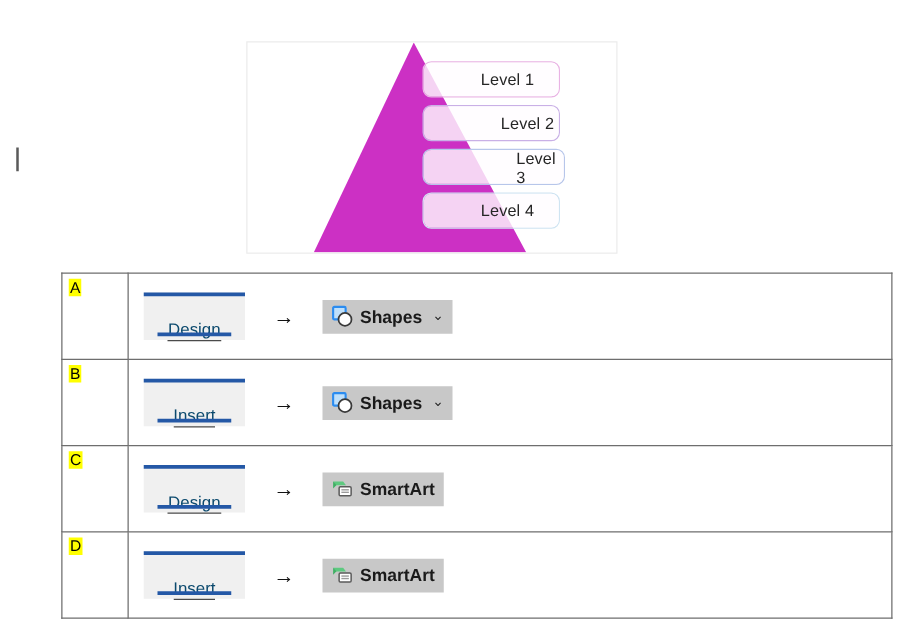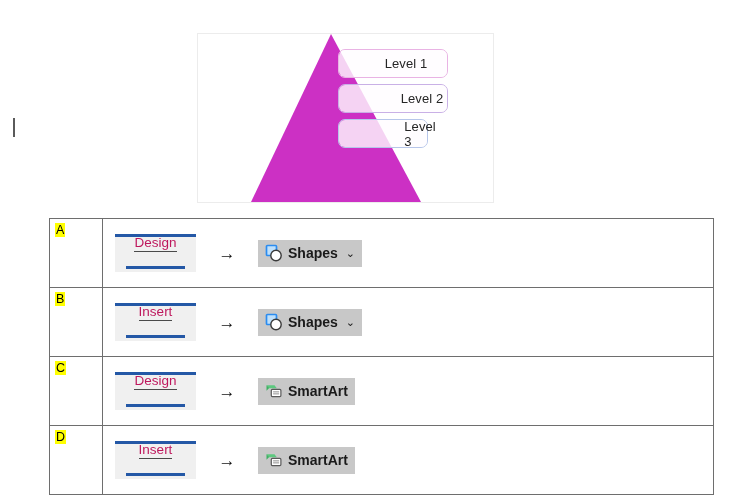--- a/index.html
+++ b/index.html
@@ -114,24 +114,24 @@
     gap: 0;
   }
 
   
   .tab-chip {
     position: relative;
     width: 81px;
     height: 38px;
     background: #f0f0f0;
     display: flex;
-    align-items: flex-start;
+    align-items: flex-end;
     justify-content: center;
     font-size: 13.5px;
-    color: #be185d;
+    color: #0c4a6e;
     flex: 0 0 auto;
   }
   .tab-chip .rule-top {
     position: absolute;
     left: 0;
     top: 0;
     width: 100%;
     height: 3px;
     background: #2458a6;
   }
@@ -198,24 +198,27 @@
     </svg>
 
     <div class="level-box" style="left:140px; top:15px; width:110px; height:29px; border-color:#e9b3e4;">
       <span class="lv-text">Level 1</span>
     </div>
 
     <div class="level-box" style="left:140px; top:50px; width:110px; height:29px; border-color:#c9b0e6;padding-left:32px;">
       <span class="lv-text">Level 2</span>
     </div>
 
-    <div class="level-box" style="left:140px; top:85px; width:90px; height:29px; border-color:#b7c6ea;padding-left:48px;">
+    <div class="level-box" style="left:140px; top:85px; width:114px; height:29px; border-color:#b7c6ea;padding-left:48px;">
       <span class="lv-text">Level 3</span>
     </div>
 
+    <div class="level-box" style="left:140px; top:120px; width:110px; height:29px; border-color:#cfe4f2;">
+      <span class="lv-text">Level 4</span>
+    </div>
 
   </div>
 </div>
 
 <table class="answer-table">
   <tbody>
 
     <tr class="row-a">
       <td class="col-letter">
         <span class="letter">A</span>

